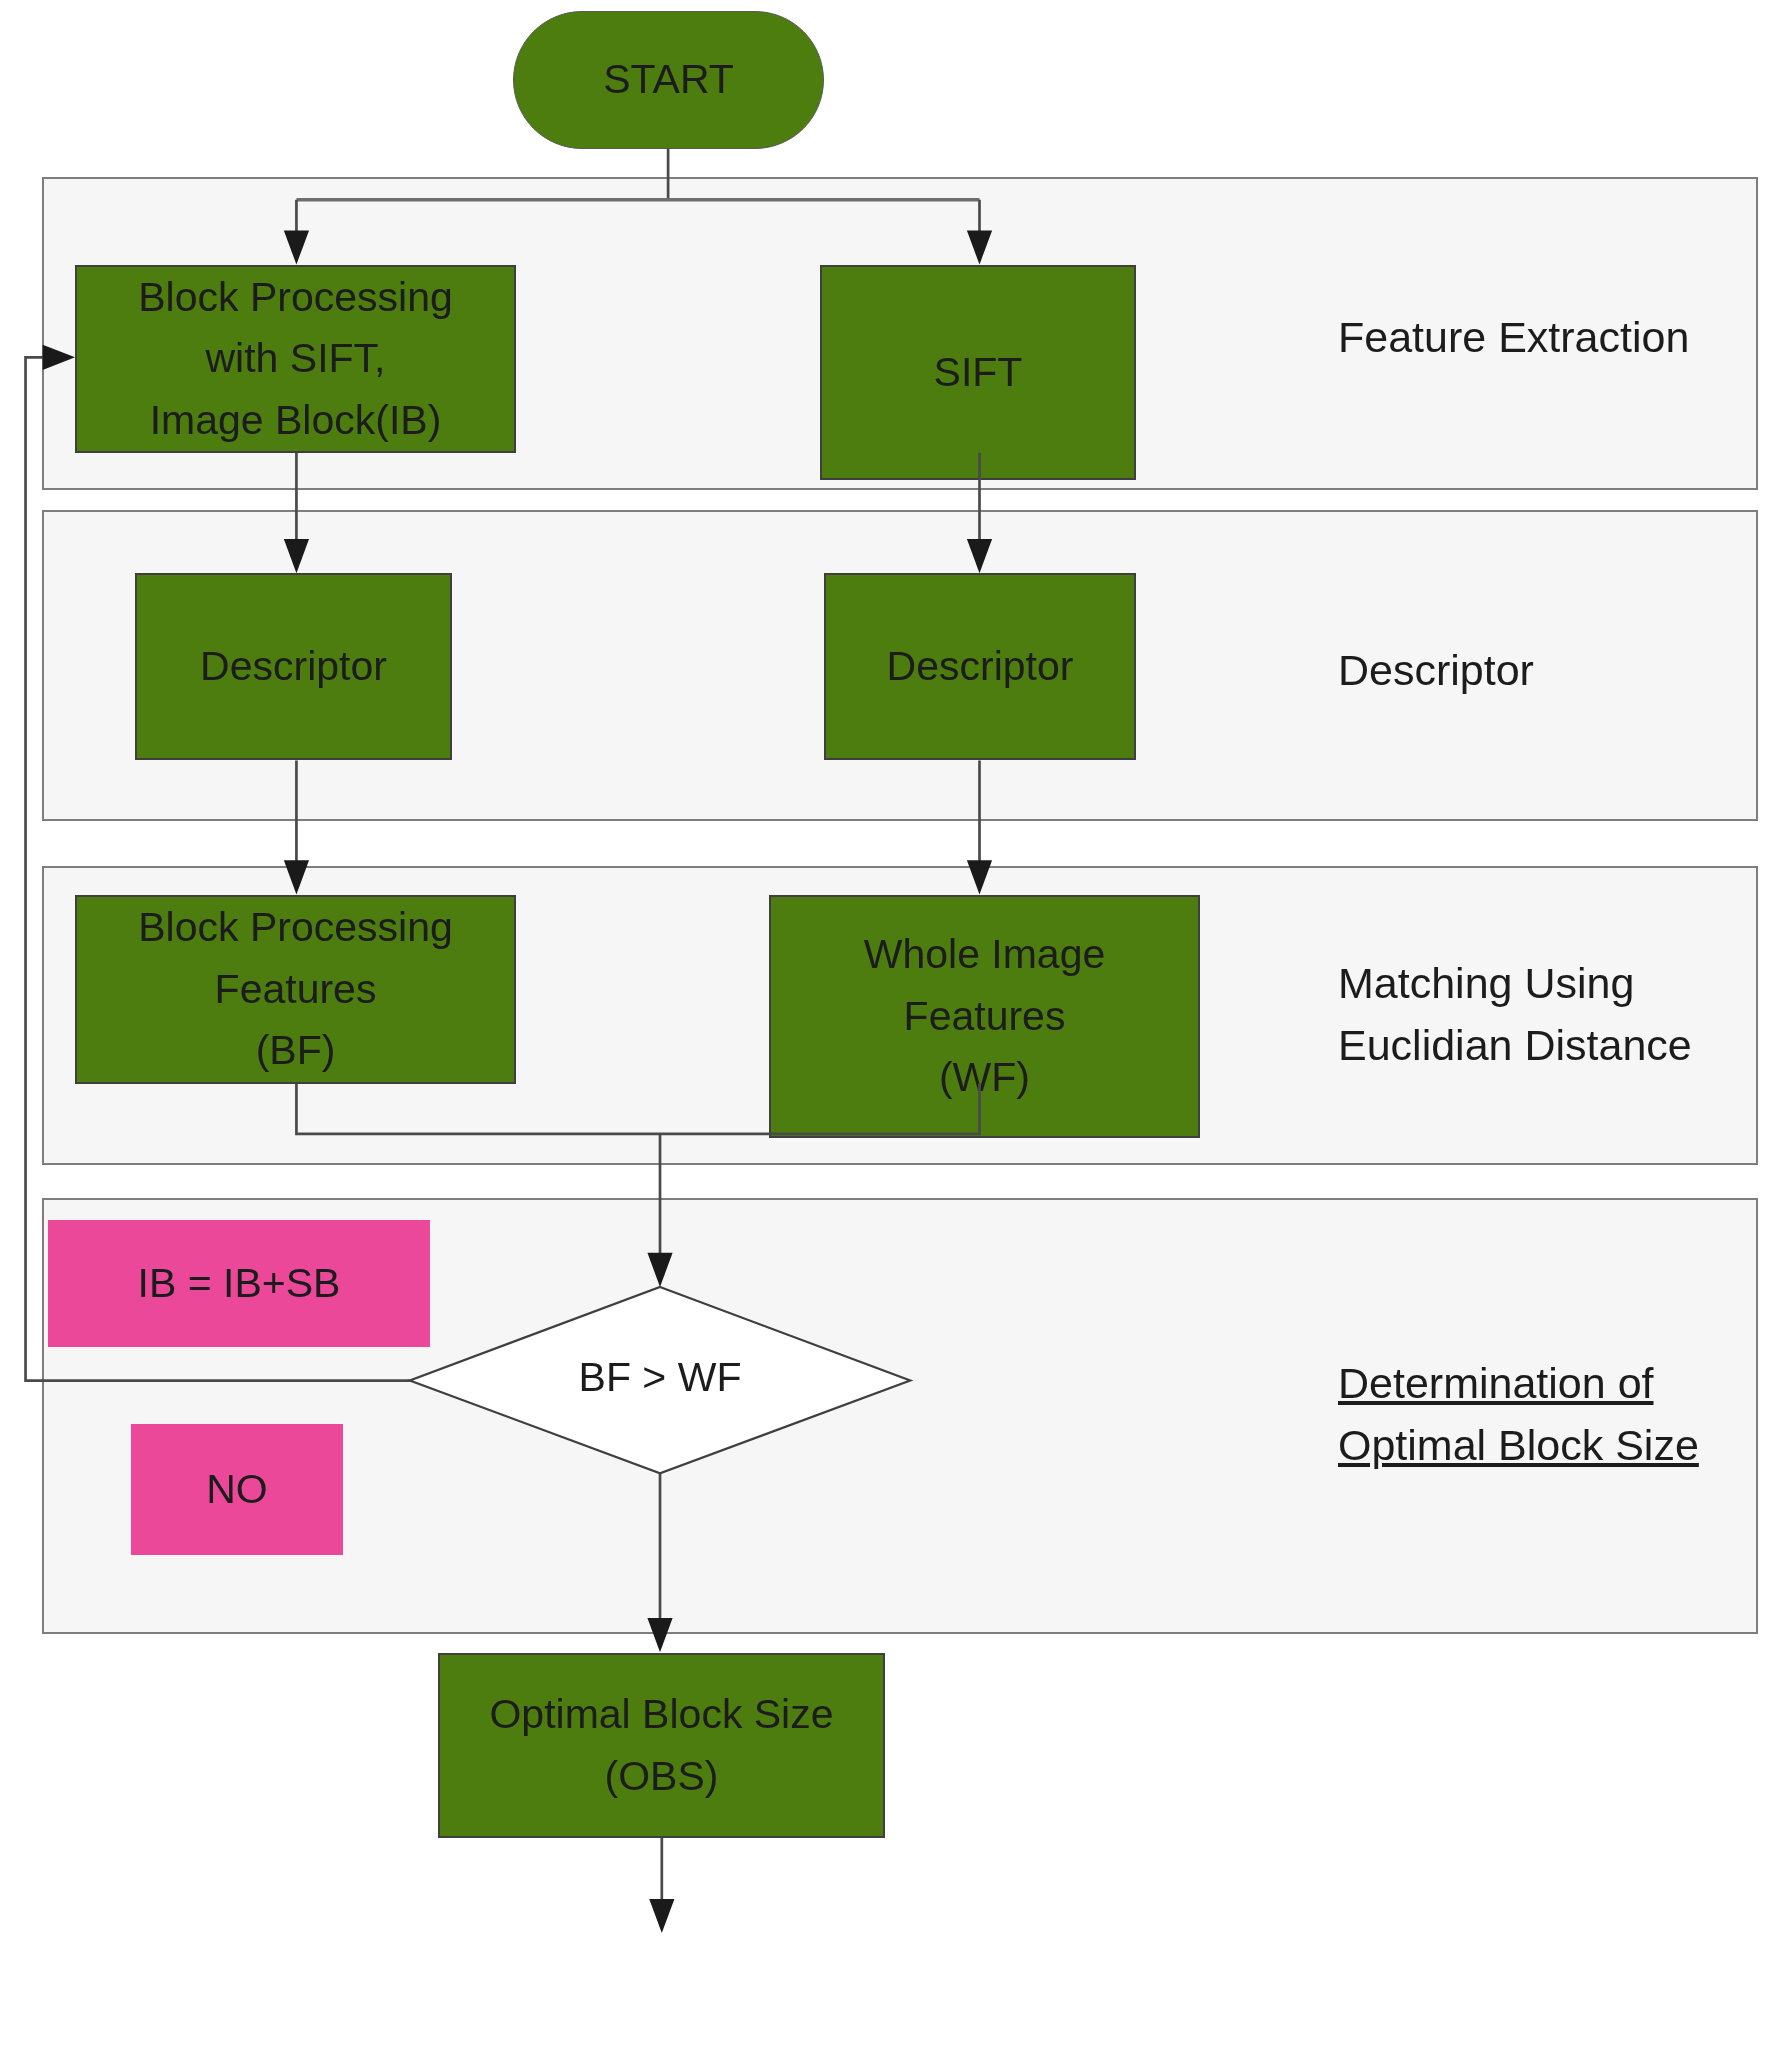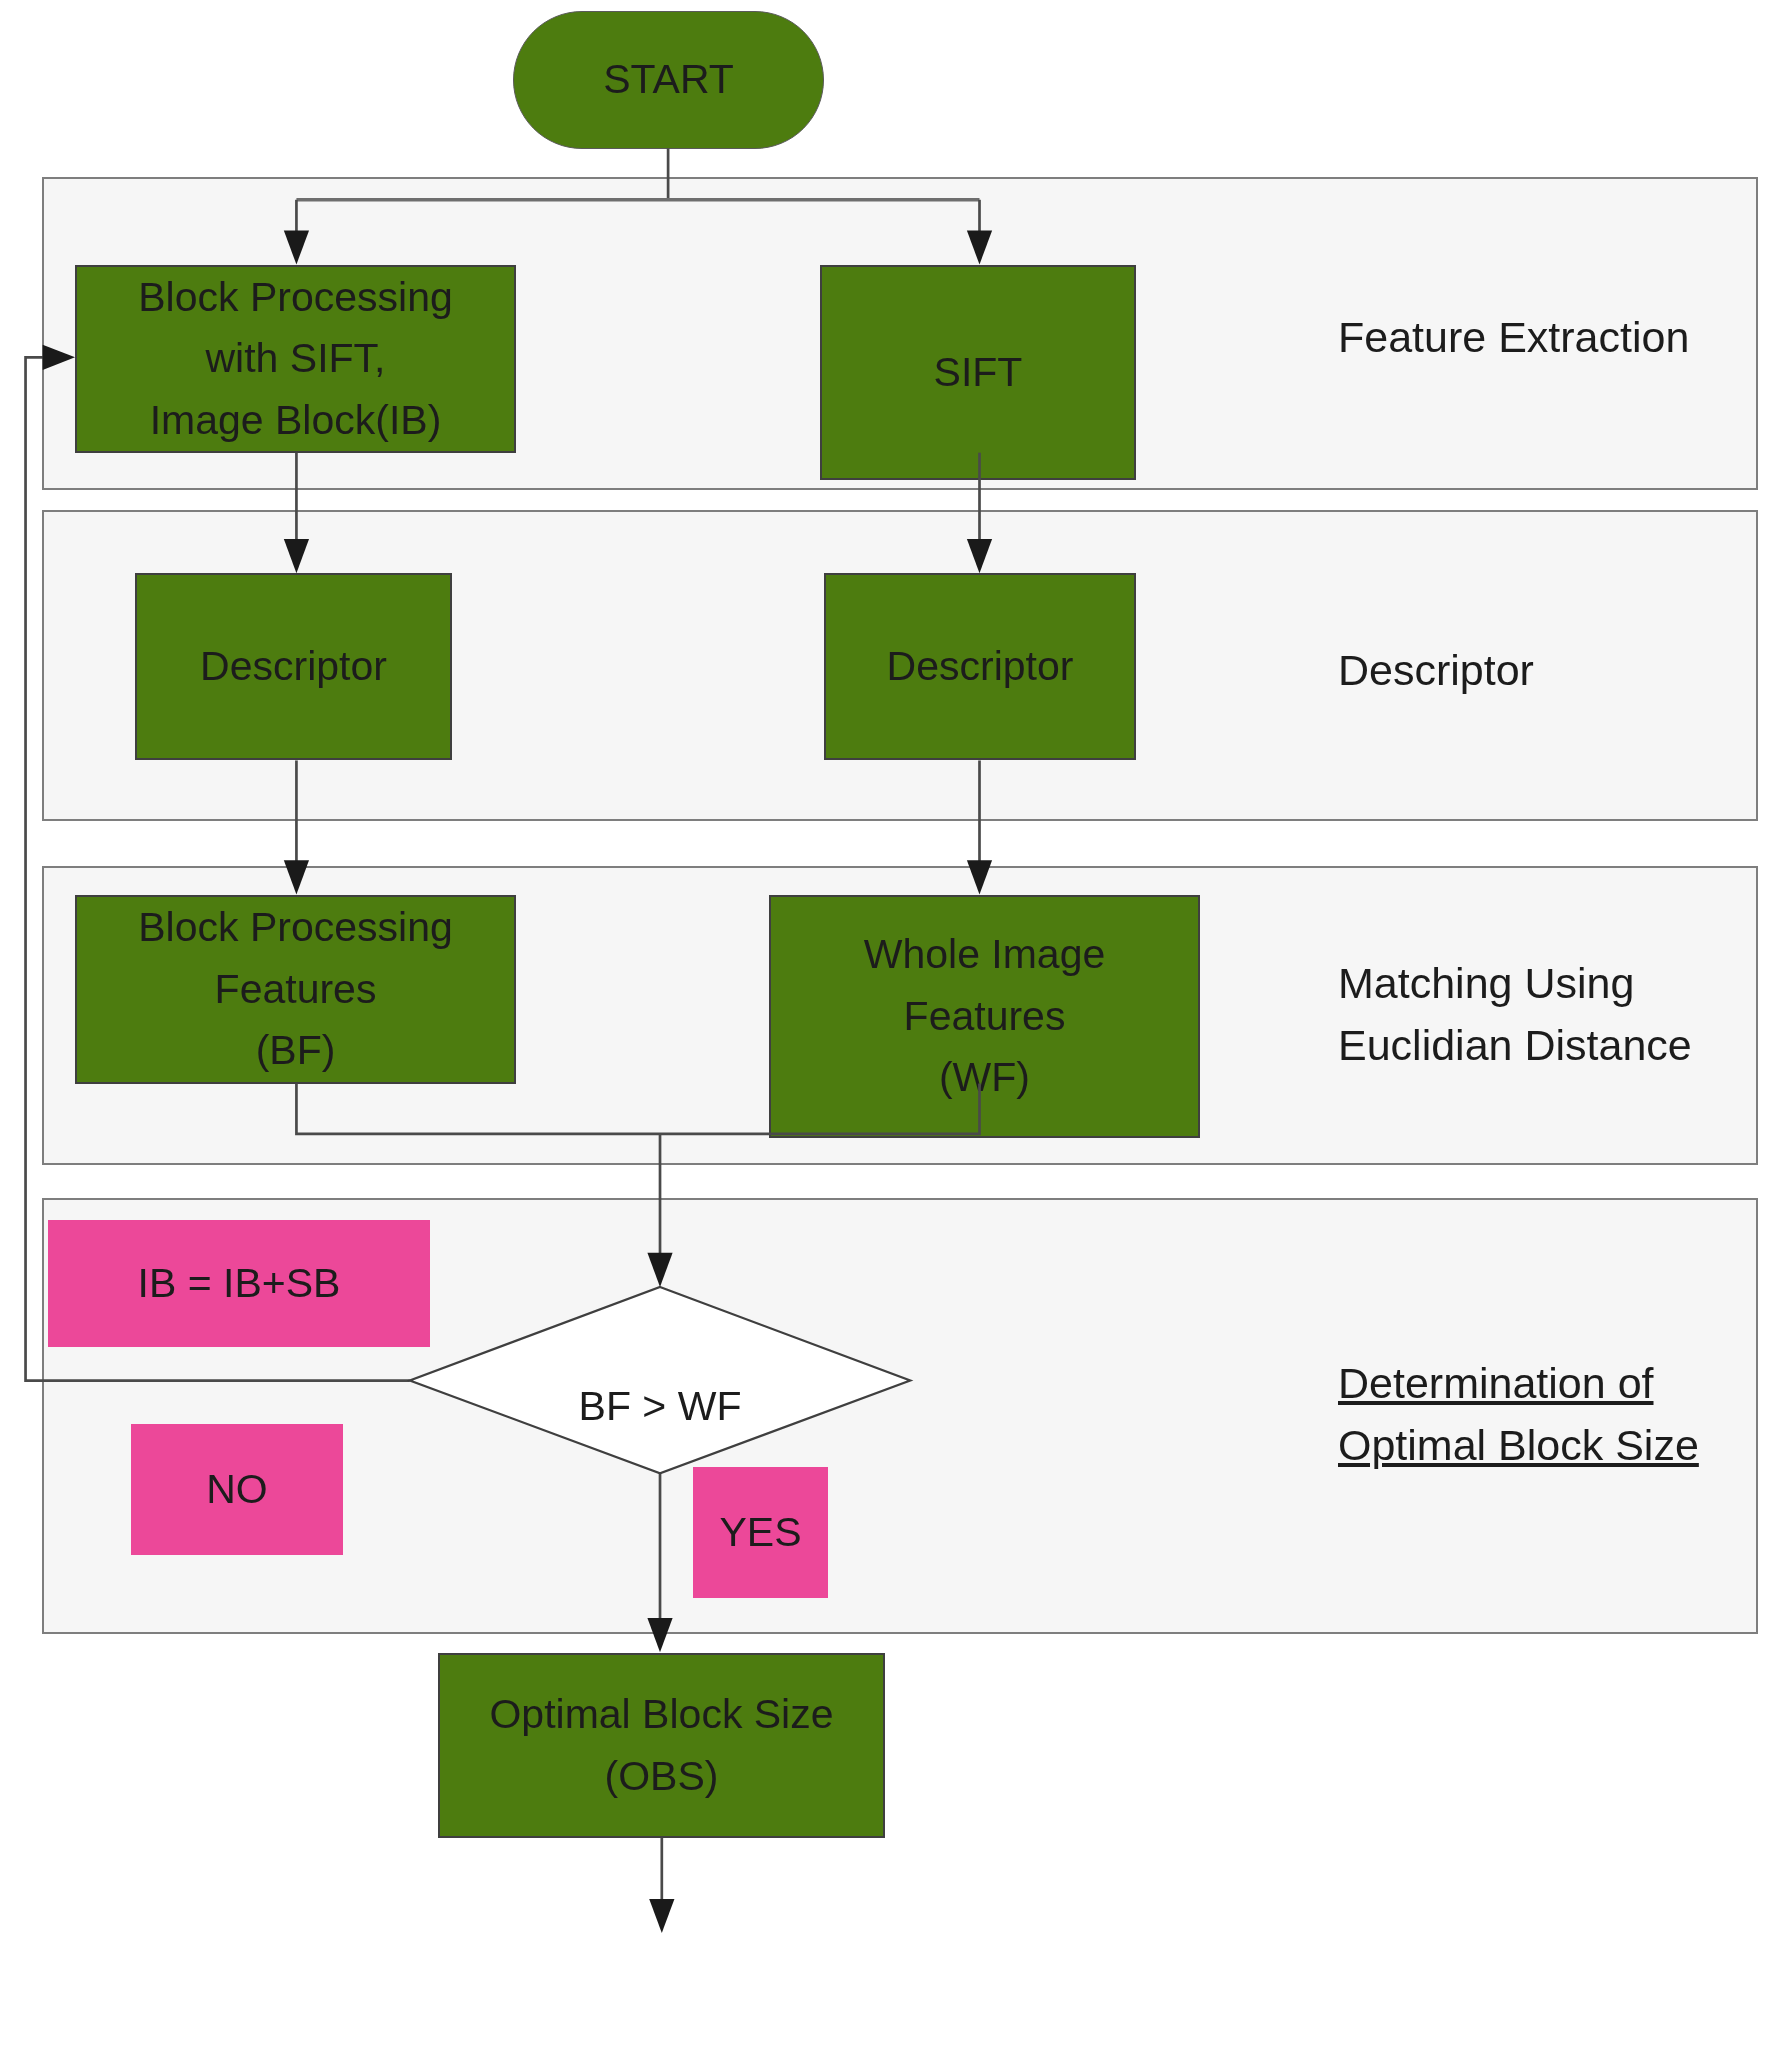--- a/index.html
+++ b/index.html
@@ -38,21 +38,20 @@
   }
   .patch{
     position:absolute;background:#ec4899;
     display:flex;align-items:center;justify-content:center;
     font-size:41px;text-align:center;
   }
   .diamond-label{
     position:absolute;left:525px;top:1348px;width:270px;height:59px;
     display:flex;align-items:center;justify-content:center;
     font-size:41px;
-    margin-top:29px;
   }
   svg.overlay{position:absolute;left:0;top:0;pointer-events:none;}
   .flowline{stroke:var(--line);stroke-width:3;fill:none;}
   .flowline-heavy{stroke:#6e6e6e;stroke-width:4;fill:none;}
   .ahead{fill:var(--arrowhead);stroke:none;}
   .diamond-shape{fill:#ffffff;stroke:var(--node-border);stroke-width:2.5;}
 </style>
 </head>
 <body>
 
@@ -65,21 +64,20 @@
 
   <div class="seclabel" style="top:306px;">Feature Extraction</div>
   <div class="seclabel" style="top:639px;">Descriptor</div>
   <div class="seclabel" style="top:952px;">Matching Using
 Euclidian Distance</div>
   <div class="seclabel" style="top:1352px;text-decoration:underline;">Determination of
 Optimal Block Size</div>
 
   <div class="patch" style="left:48px;top:1220px;width:382px;height:127px;">IB = IB+SB</div>
   <div class="patch" style="left:131px;top:1424px;width:212px;height:131px;">NO</div>
-  <div class="patch" style="left:693px;top:1467px;width:135px;height:131px;">YES</div>
 
   <div class="node pill" style="left:513px;top:10.8px;width:311px;height:138px;">START</div>
 
   <div class="node" style="left:75px;top:265px;width:441px;height:188px;">Block Processing
 with SIFT,
 Image Block(IB)</div>
   <div class="node" style="left:820px;top:265px;width:316px;height:215px;">SIFT</div>
   <div class="node" style="left:135px;top:573px;width:317px;height:187px;">Descriptor</div>
   <div class="node" style="left:824px;top:573px;width:312px;height:187px;">Descriptor</div>
   <div class="node" style="left:75px;top:895px;width:441px;height:189px;">Block Processing

